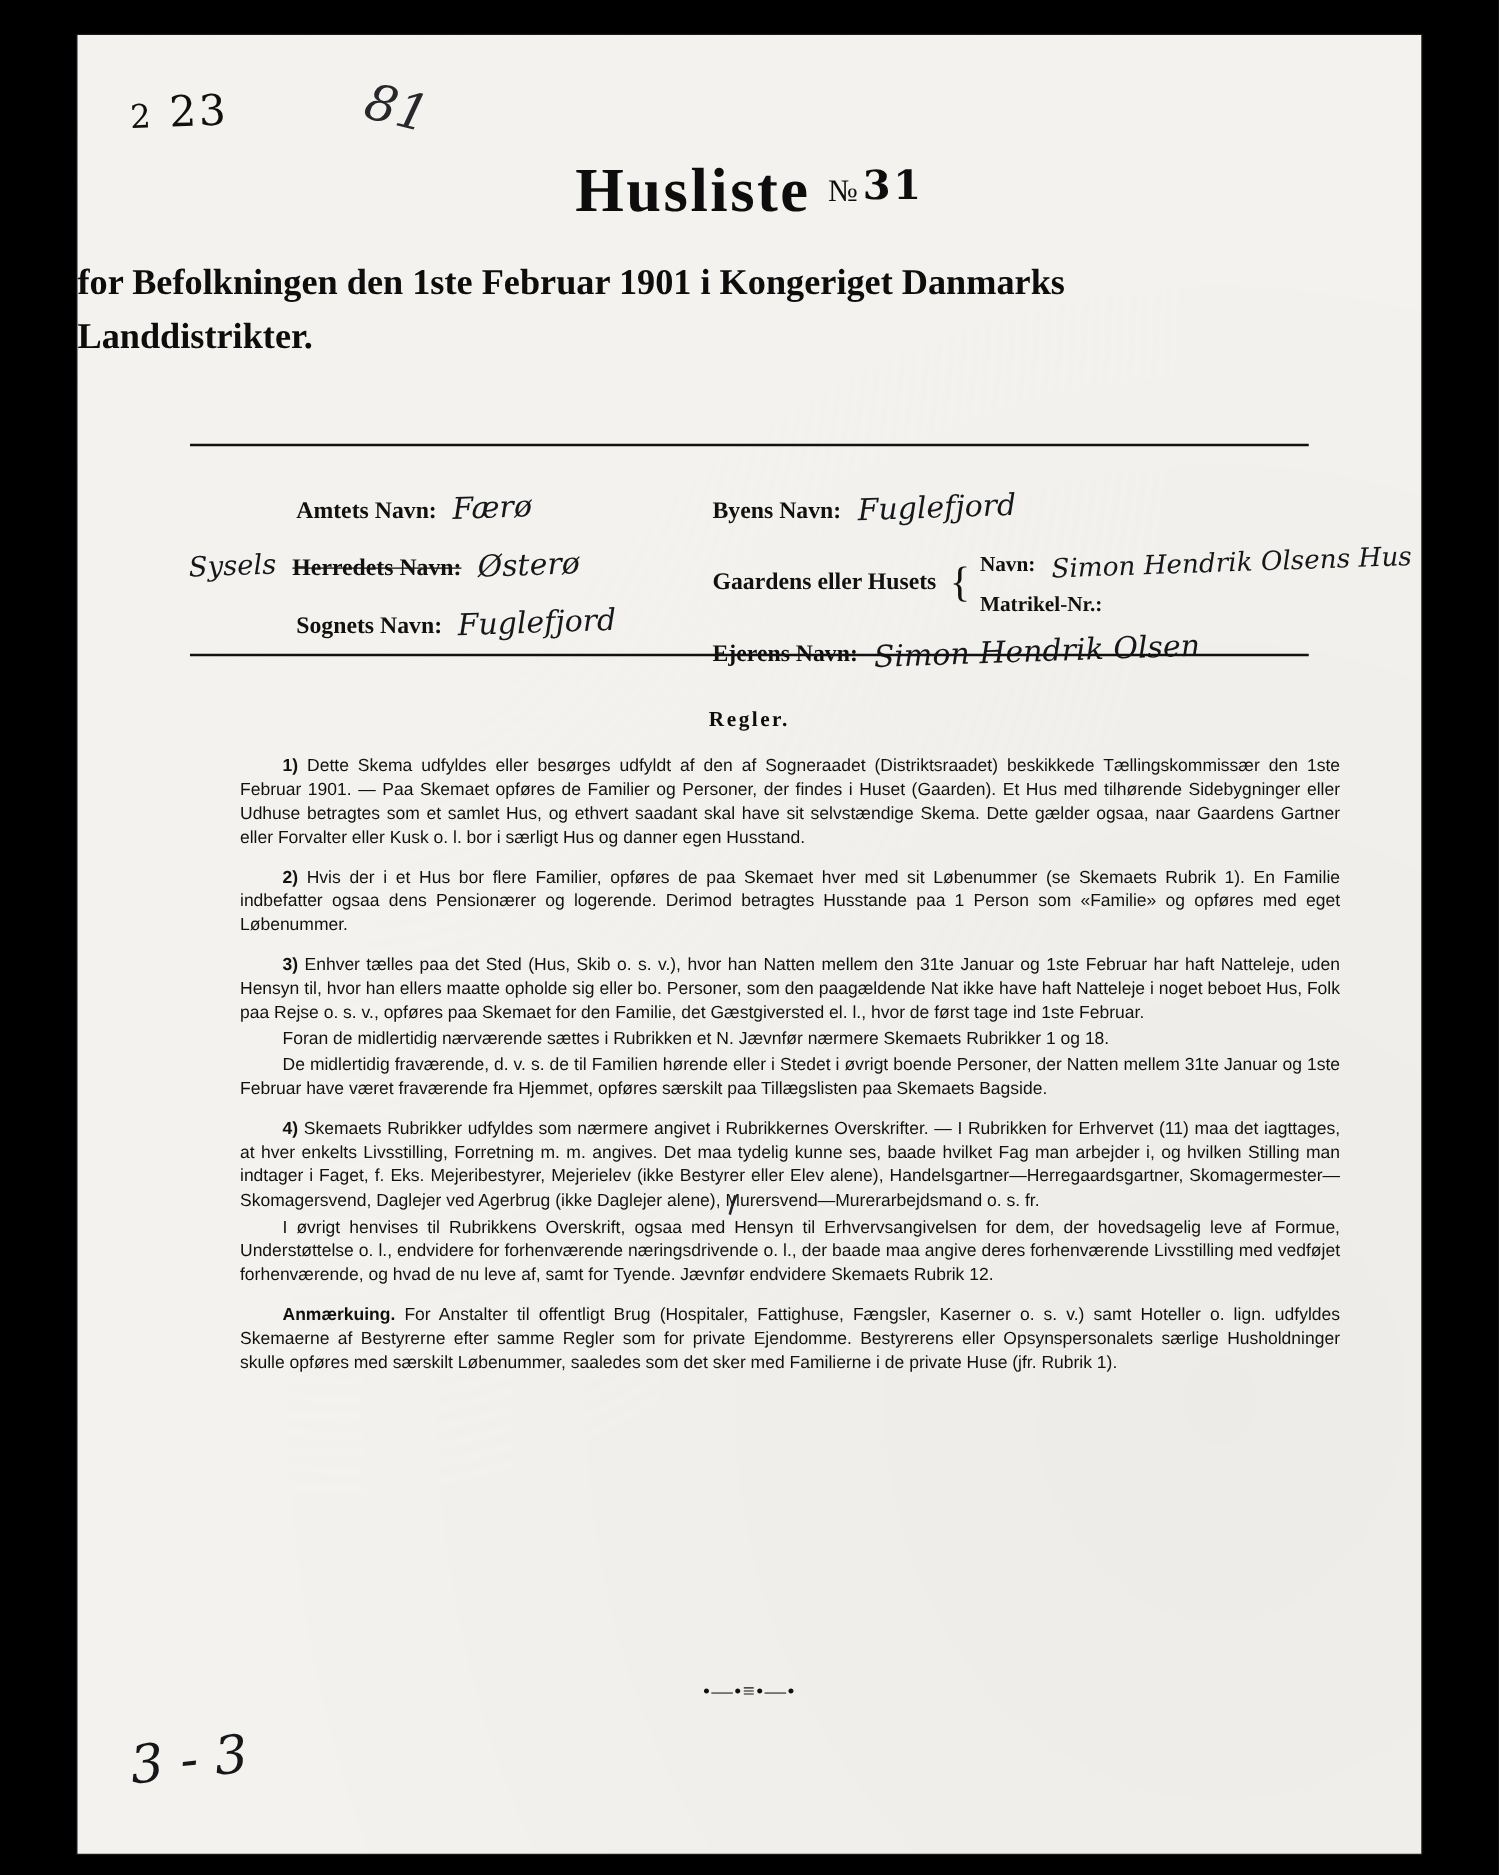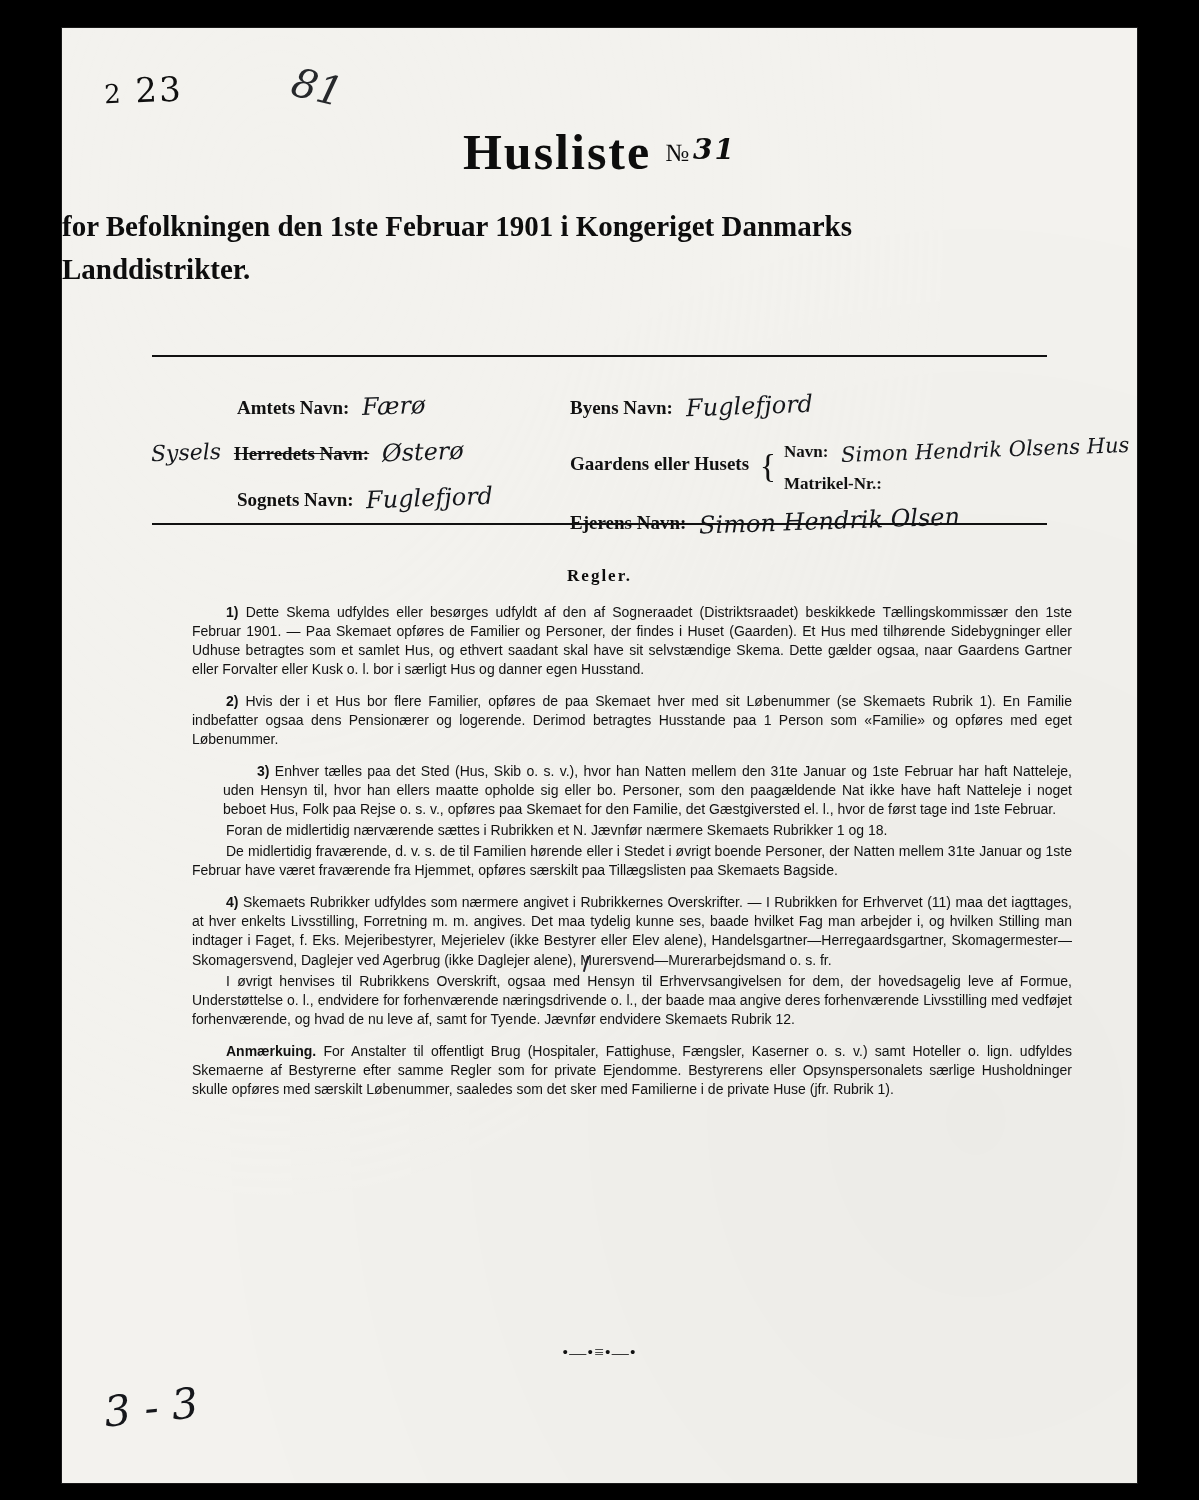--- a/index.html
+++ b/index.html
@@ -88,22 +88,21 @@
   }
   h1.title .nr {
     font-size: 25px;
     font-weight: normal;
     vertical-align: 8px;
     margin-left: 14px;
     letter-spacing: 0;
   }
   h1.title .nrval {
     font-family: "DejaVu Serif", serif;
-    font-style: italic;
-    font-size: 28px;
+    font-size: 32px;
     vertical-align: 10px;
     margin-left: 4px;
   }
   .subtitle {
     margin-top: 26px;
     text-align: left;
     font-size: 29px;
     font-weight: bold;
     color: #0d0d0d;
     line-height: 1.35;
@@ -297,21 +296,21 @@
 
     <div class="rules">
       <p>
         <span class="num">1)</span>
         <span>Dette Skema udfyldes eller besørges udfyldt af den af Sogneraadet (Distriktsraadet) beskikkede Tællingskommissær den 1ste Februar 1901. — Paa Skemaet opføres de Familier og Personer, der findes i Huset (Gaarden). Et Hus med tilhørende Sidebygninger eller Udhuse betragtes som et samlet Hus, og ethvert saadant skal have sit selvstændige Skema. Dette gælder ogsaa, naar Gaardens Gartner eller Forvalter eller Kusk o. l. bor i særligt Hus og danner egen Husstand.</span>
       </p>
       <p>
         <span class="num">2)</span>
         <span>Hvis der i et Hus bor flere Familier, opføres de paa Skemaet hver med sit Løbenummer (se Skemaets Rubrik 1). En Familie indbefatter ogsaa dens Pensionærer og logerende. Derimod betragtes Husstande paa 1 Person som «Familie» og opføres med eget Løbenummer.</span>
       </p>
-      <p style="margin-bottom:2px;margin-left:31px;">
+      <p style="margin-bottom:2px;">
         <span class="num">3)</span>
         <span>Enhver tælles paa det Sted (Hus, Skib o. s. v.), hvor han Natten mellem den 31te Januar og 1ste Februar har haft Natteleje, uden Hensyn til, hvor han ellers maatte opholde sig eller bo. Personer, som den paagældende Nat ikke have haft Natteleje i noget beboet Hus, Folk paa Rejse o. s. v., opføres paa Skemaet for den Familie, det Gæstgiversted el. l., hvor de først tage ind 1ste Februar.</span>
       </p>
       <p class="ind">Foran de midlertidig nærværende sættes i Rubrikken et N. Jævnfør nærmere Skemaets Rubrikker 1 og 18.</p>
       <p class="ind2">De midlertidig fraværende, d. v. s. de til Familien hørende eller i Stedet i øvrigt boende Personer, der Natten mellem 31te Januar og 1ste Februar have været fraværende fra Hjemmet, opføres særskilt paa Tillægslisten paa Skemaets Bagside.</p>
 
       <p style="margin-bottom:2px;">
         <span class="num">4)</span>
         <span>Skemaets Rubrikker udfyldes som nærmere angivet i Rubrikkernes Overskrifter. — I Rubrikken for Erhvervet (11) maa det iagttages, at hver enkelts Livsstilling, Forretning m. m. angives. Det maa tydelig kunne ses, baade hvilket Fag man arbejder i, og hvilken Stilling man indtager i Faget, f. Eks. Mejeribestyrer, Mejerielev (ikke Bestyrer eller Elev alene), Handelsgartner—Herregaardsgartner, Skomagermester—Skomagersvend, Daglejer ved Agerbrug (ikke Daglejer alene), Murersvend—Murerarbejdsmand o. s. fr.</span>
       </p>

